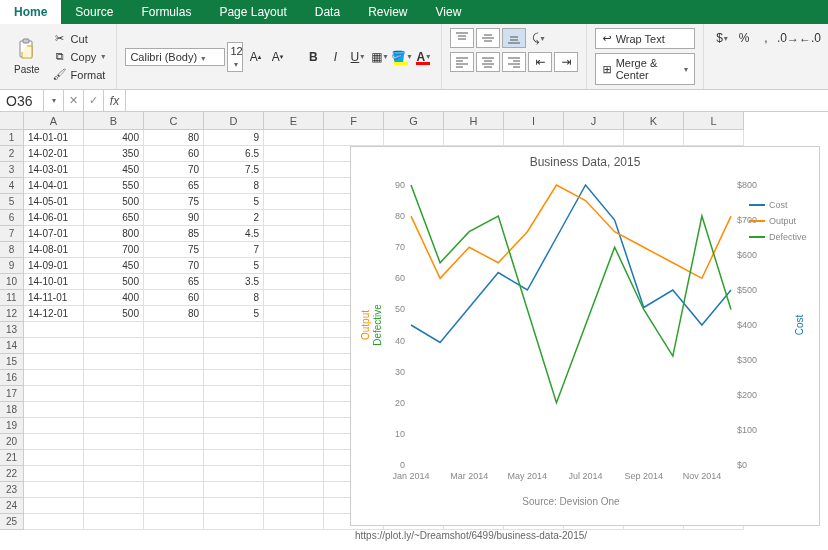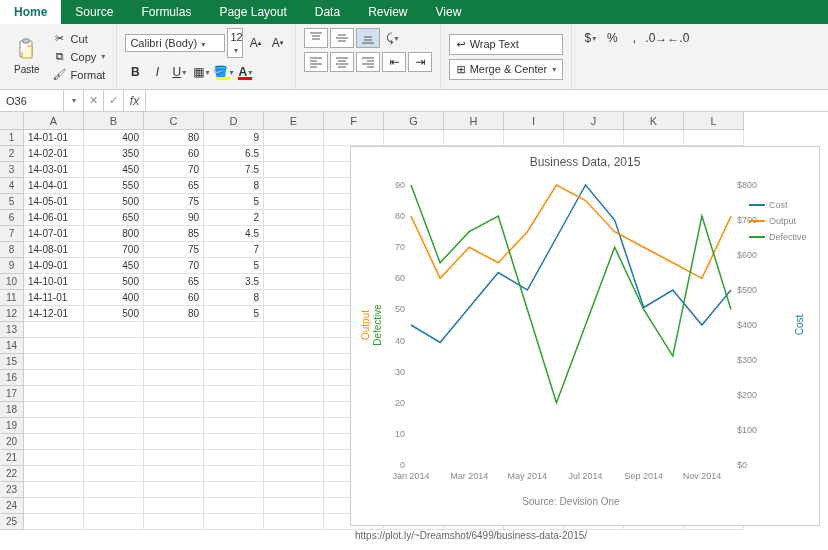--- a/index.html
+++ b/index.html
@@ -12,41 +12,41 @@
   
   
   .ribbon { background: #f3f3f3; border-bottom: 1px solid #ccc; height: 66px; display: flex; }
   .paste-group { display: flex; align-items: center; padding: 4px 8px; border-right: 1px solid #ddd; }
   .paste-btn { display: flex; flex-direction: column; align-items: center; gap: 2px; padding: 2px 6px; }
   .paste-icon { width: 24px; height: 24px; }
   .clip-btns { display: flex; flex-direction: column; gap: 2px; margin-left: 4px; font-size: 11px; }
   .clip-btn { display: flex; align-items: center; gap: 4px; padding: 1px 3px; }
   .clip-icon { width: 14px; height: 14px; font-size: 11px; display: inline-flex; align-items: center; justify-content: center; }
   
-  .font-group { padding: 4px 8px; border-right: 1px solid #ddd; display: flex; flex-direction: column; gap: 4px; }
+  .font-group { padding: 4px 8px; border-right: 1px solid #ddd; display: flex; flex-direction: row; gap: 16px; }
   .font-row { display: flex; gap: 2px; align-items: center; }
   .font-select { background: #fff; border: 1px solid #aaa; padding: 2px 4px; font-size: 11px; }
   .size-select { width: 16px; background: #fff; border: 1px solid #aaa; padding: 2px 2px; font-size: 11px; text-align: center; }
   .btn-sm { width: 20px; height: 20px; display: inline-flex; align-items: center; justify-content: center; border: 1px solid transparent; cursor: pointer; font-size: 12px; }
   .dd { font-size: 8px; margin-left: 1px; color: #666; }
   
   .align-group { padding: 4px 8px; border-right: 1px solid #ddd; display: flex; flex-direction: column; gap: 4px; }
   .align-row { display: flex; gap: 2px; }
   .align-btn { width: 24px; height: 20px; border: 1px solid #aaa; background: #fff; display: inline-flex; align-items: center; justify-content: center; cursor: pointer; }
   
   .wrap-group { padding: 4px 8px; border-right: 1px solid #ddd; display: flex; flex-direction: column; gap: 4px; justify-content: center; }
   .wrap-btn { display: flex; align-items: center; gap: 4px; padding: 3px 6px; border: 1px solid #aaa; background: #fff; font-size: 11px; cursor: pointer; }
   
   .num-group { padding: 4px 8px; display: flex; flex-direction: column; gap: 4px; }
   .num-select { background: #fff; border: 1px solid #aaa; padding: 3px 6px; font-size: 11px; width: 120px; }
   .num-btns { display: flex; gap: 2px; }
   
   
   .formula-bar { height: 22px; border-bottom: 1px solid #ccc; display: flex; align-items: stretch; background: #fff; }
-  .name-box { width: 64px; border-right: 1px solid #ccc; padding: 3px 6px; font-size: 11px; display: flex; align-items: center; }
+  .name-box { width: 44px; border-right: 1px solid #ccc; padding: 3px 6px; font-size: 14px; display: flex; align-items: center; }
   .fb-btn { width: 20px; display: flex; align-items: center; justify-content: center; border-right: 1px solid #ccc; color: #888; font-size: 11px; cursor: pointer; }
   .fx-label { width: 22px; display: flex; align-items: center; justify-content: center; font-style: italic; color: #555; font-size: 12px; border-right: 1px solid #ccc; }
   .formula-input { flex: 1; padding: 3px 6px; font-size: 11px; }
   
   
   .grid { position: relative; }
   .col-headers { display: flex; height: 18px; }
   .corner { width: 24px; background: #f0f0f0; border-right: 1px solid #ccc; border-bottom: 1px solid #ccc; }
   .col-h { background: #f0f0f0; border-right: 1px solid #ccc; border-bottom: 1px solid #ccc; text-align: center; font-size: 11px; color: #555; line-height: 18px; }
   .col-A { width: 60px; } .col-B { width: 60px; } .col-C { width: 60px; } .col-D { width: 60px; } .col-E { width: 60px; }

